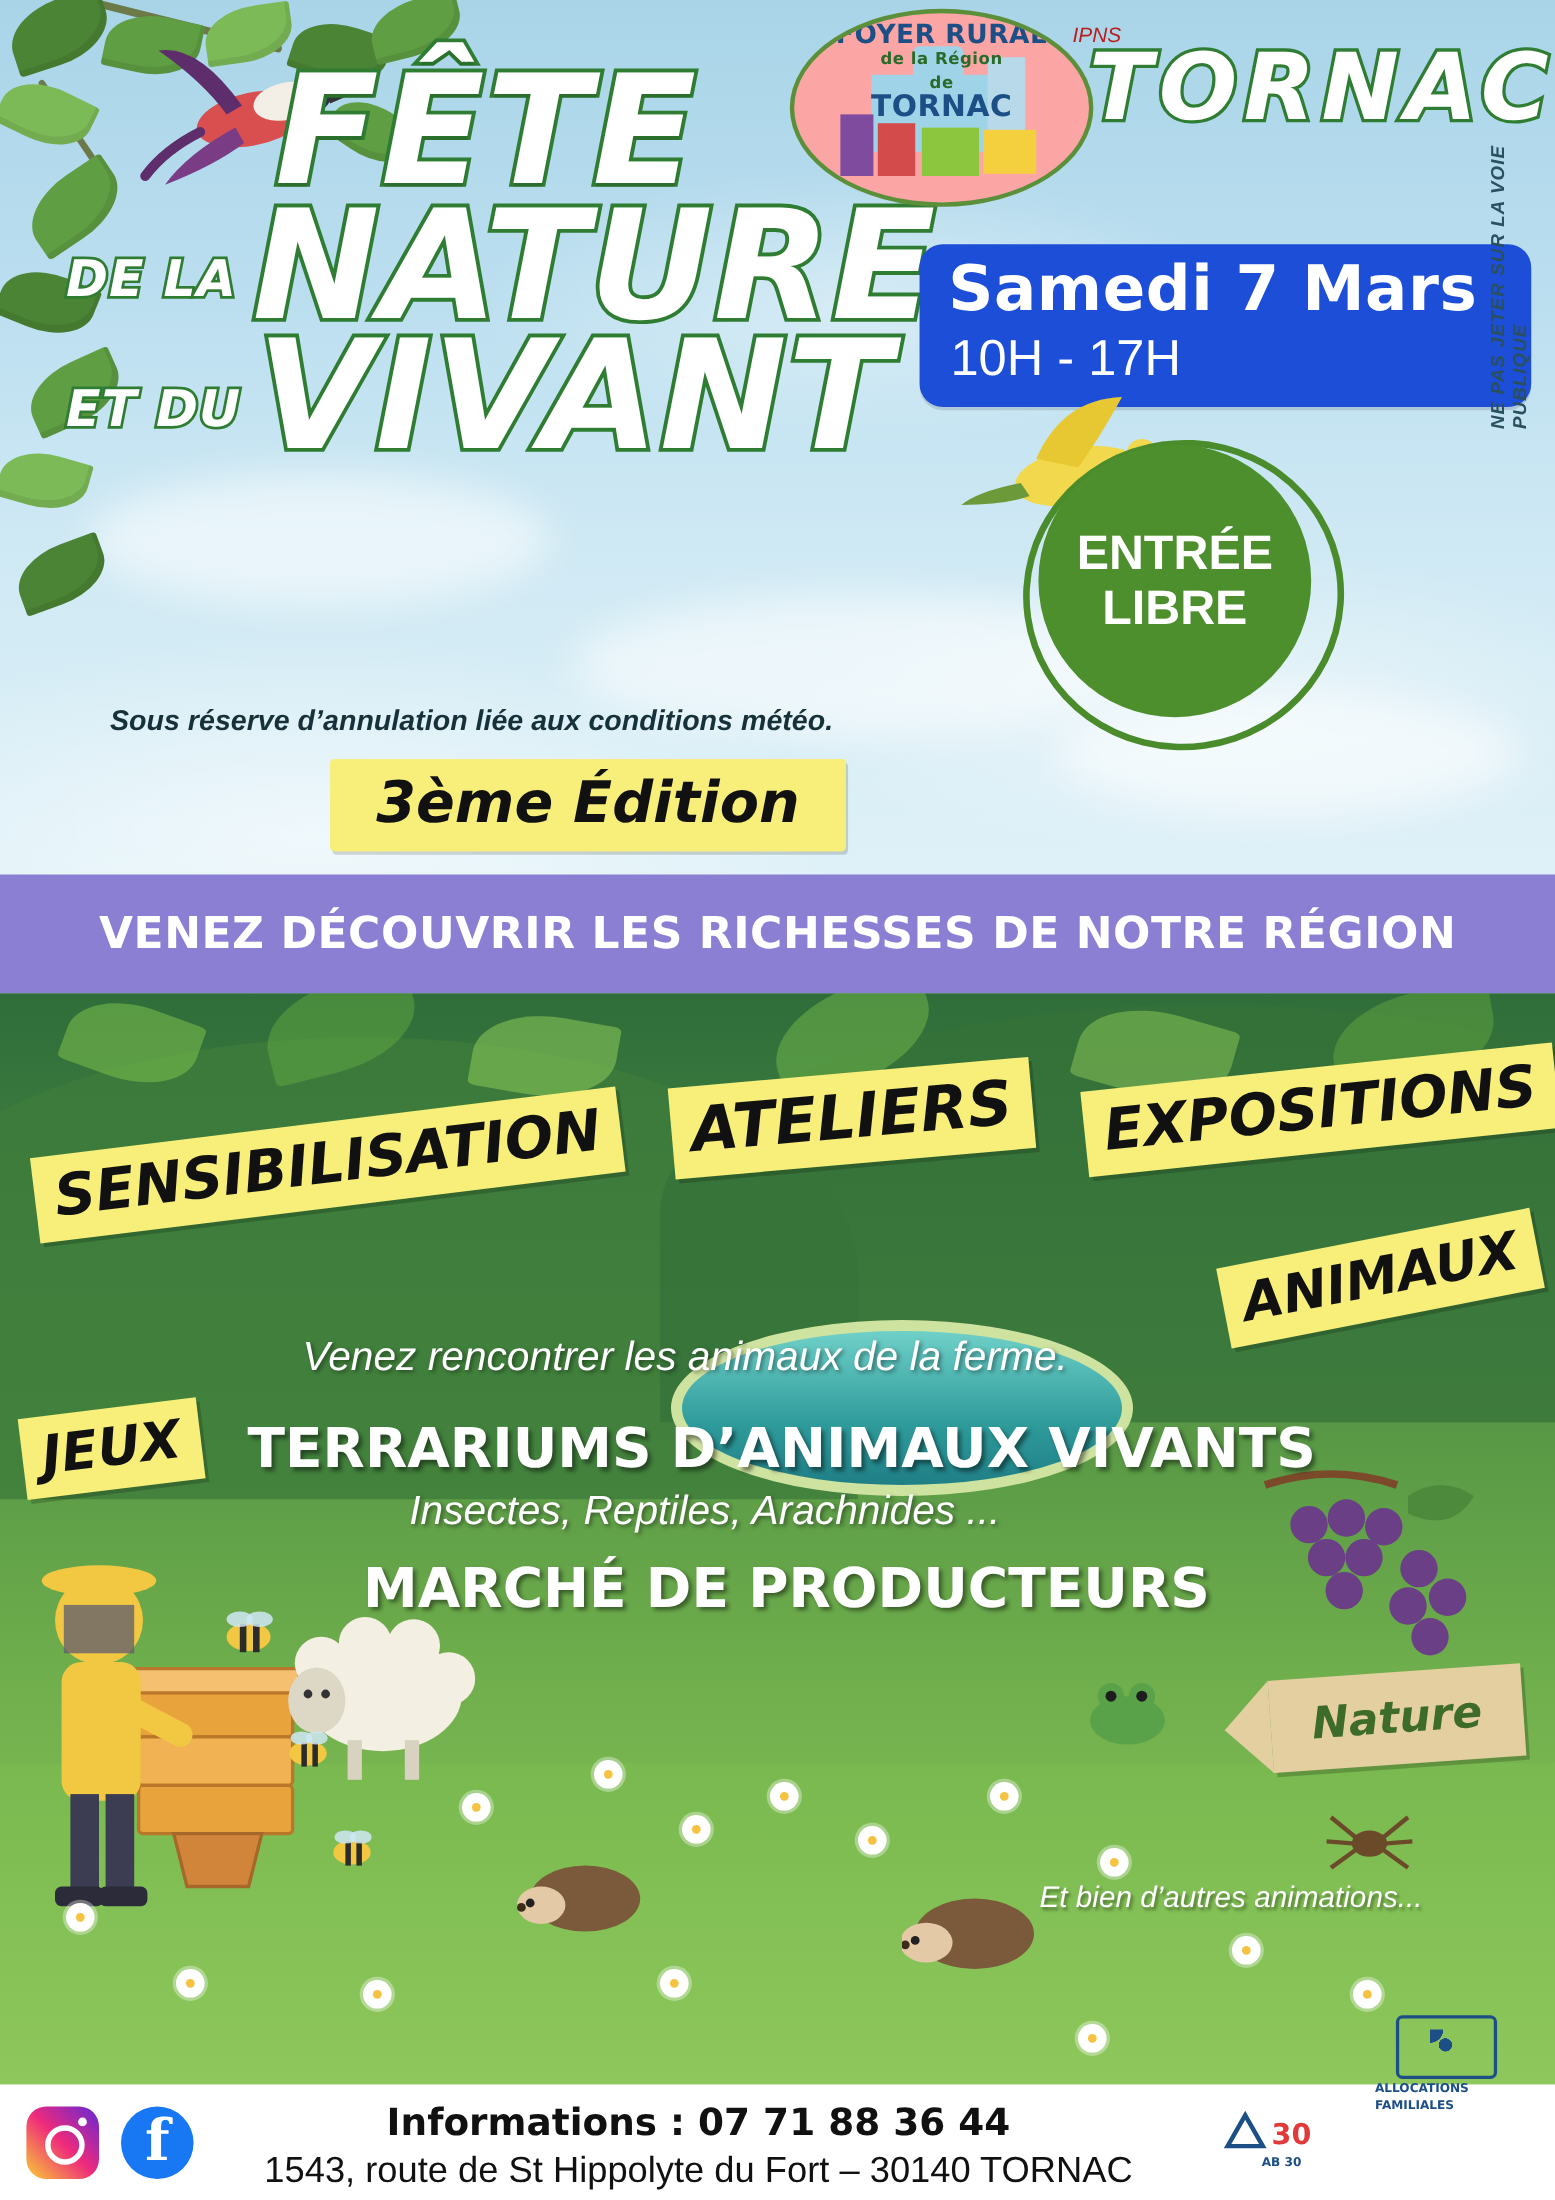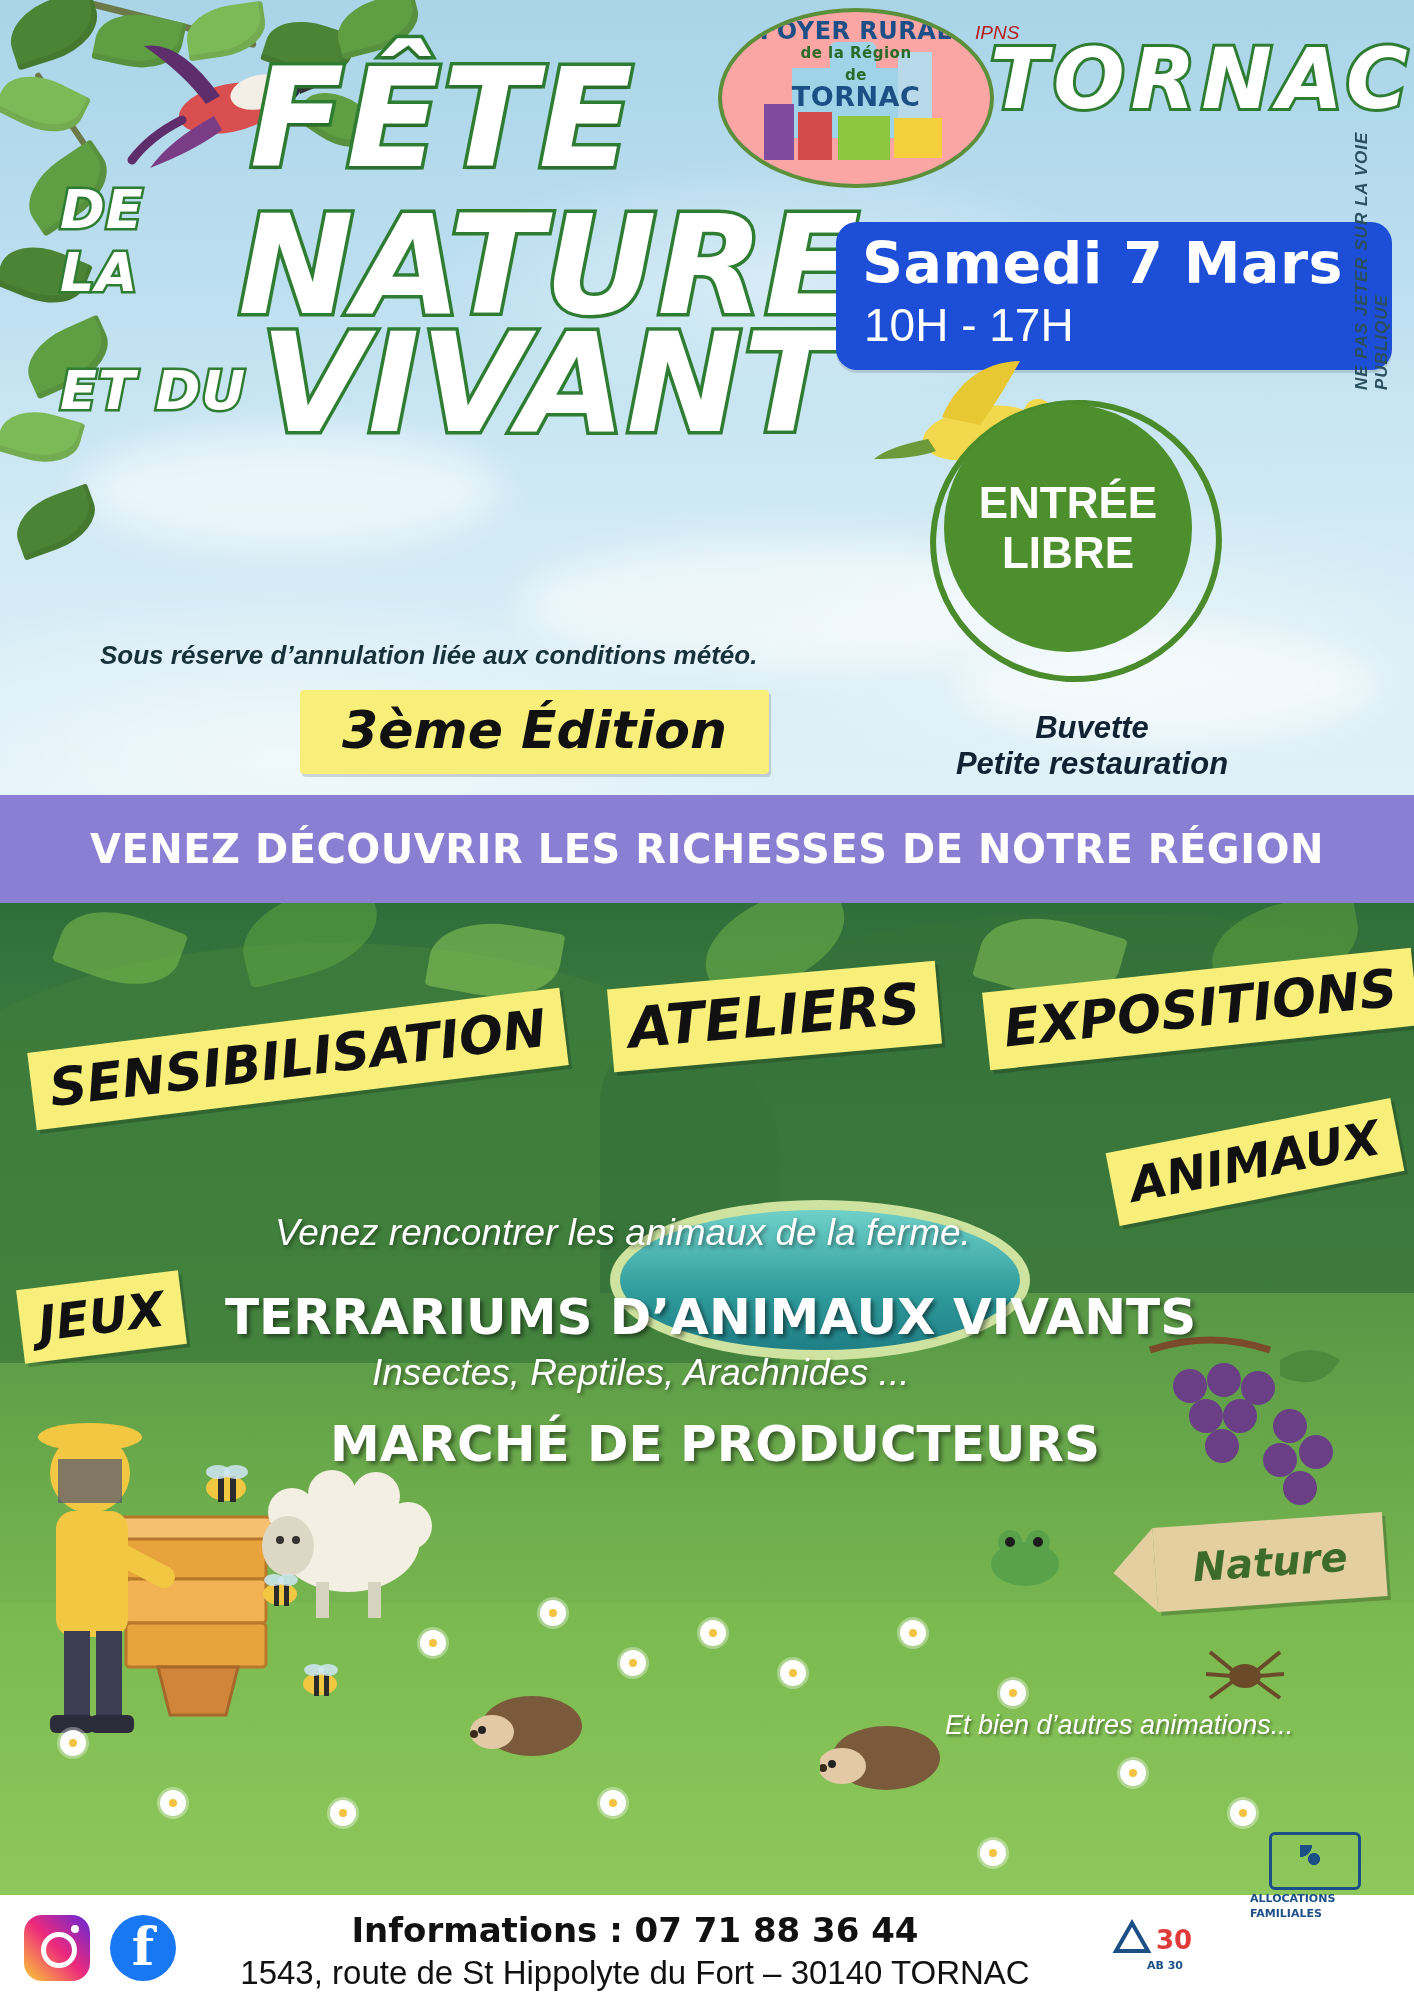--- a/index.html
+++ b/index.html
@@ -37,21 +37,21 @@
   .t-fete{
     font-family:"DejaVu Sans",sans-serif;font-weight:bold;font-style:italic;
     font-size:138px;line-height:118px;color:#ffffff;letter-spacing:2px;
     -webkit-text-stroke:7px #2f7d32;paint-order:stroke fill;
     text-shadow:0 4px 0 rgba(0,0,0,.10);
     margin-left:190px;
   }
   .row{display:flex;align-items:flex-end;gap:14px;}
   .small-word{
     font-family:"DejaVu Sans",sans-serif;font-weight:bold;font-style:italic;
-    font-size:54px;color:#ffffff;-webkit-text-stroke:5px #2f7d32;paint-order:stroke fill;
+    font-size:46px;color:#ffffff;-webkit-text-stroke:5px #2f7d32;paint-order:stroke fill;
     padding-bottom:26px;letter-spacing:1px;
   }
   .big-word{
     font-family:"DejaVu Sans",sans-serif;font-weight:bold;font-style:italic;
     font-size:138px;line-height:128px;color:#ffffff;letter-spacing:1px;
     -webkit-text-stroke:7px #2f7d32;paint-order:stroke fill;
   }
   .meteo{
     position:absolute;left:100px;top:640px;width:860px;
     font-family:"Liberation Sans",sans-serif;font-weight:bold;font-style:italic;
@@ -331,24 +331,20 @@
   </svg>
 
   <div class="circle-ring"></div>
   <div class="circle-fill">
     <span>
       <b>ENTRÉE</b><br>
       <b>LIBRE</b>
     </span>
   </div>
 
-  <div class="buvette">
-    <div>Buvette</div>
-    <div>Petite restauration</div>
-  </div>
 
   <div class="ne-pas">NE PAS JETER SUR LA VOIE PUBLIQUE</div>
 
   <div class="band">
     <span>VENEZ DÉCOUVRIR LES RICHESSES DE NOTRE RÉGION</span>
   </div>
 
   <div class="land">
     <div class="hill" style="left:-120px;top:40px;width:900px;height:420px;background:#3d7c3b;opacity:.8;"></div>
     <div class="hill" style="left:600px;top:10px;width:1000px;height:380px;background:#35723a;opacity:.75;"></div>

